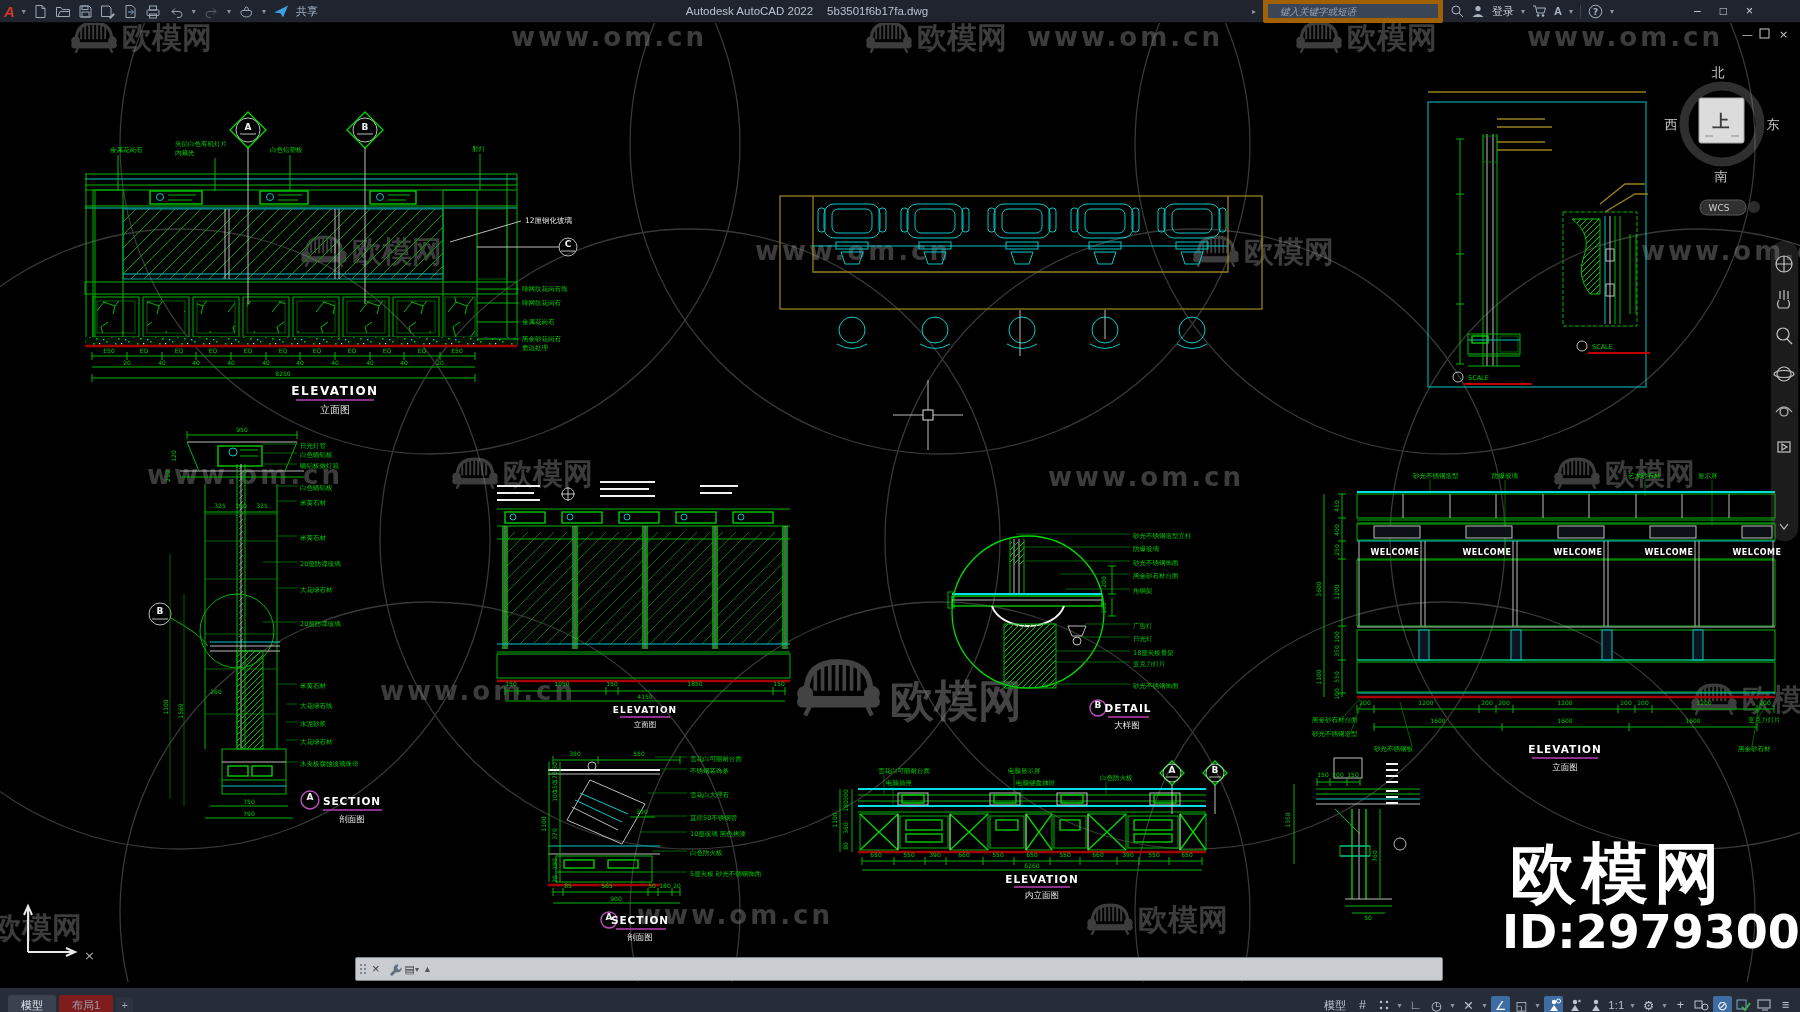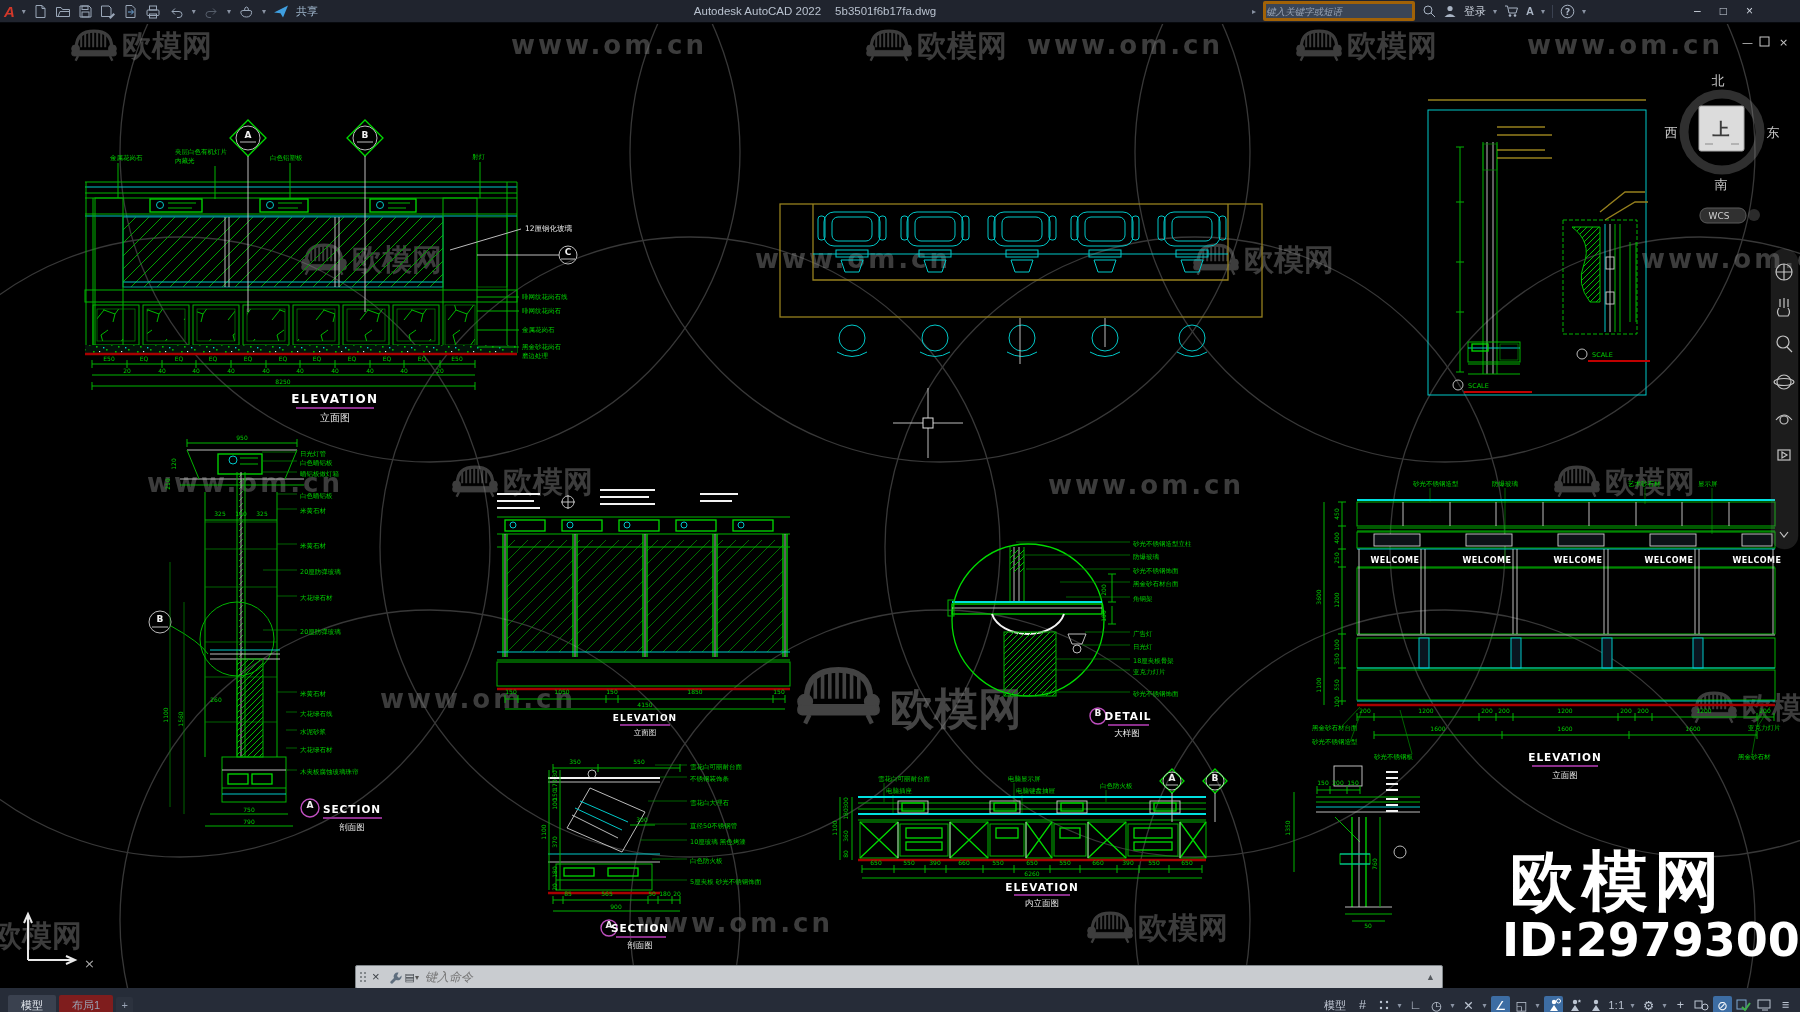--- a/index.html
+++ b/index.html
@@ -5,34 +5,34 @@
   html,body{margin:0;padding:0;background:#000;width:1800px;height:1012px;overflow:hidden;
     font-family:"Liberation Sans",sans-serif;}
   .app{position:relative;width:1800px;height:1012px;background:#000;}
 
   
   .titlebar{position:absolute;top:0;left:0;width:1800px;height:22px;background:#20242e;
     border-bottom:1px solid #07090d;color:#c6cdd8;font-size:11px;z-index:40;}
   .tb-left{position:absolute;left:4px;top:2px;height:18px;display:flex;align-items:center;gap:7px;}
   .tb-logo{color:#d3382a;font-weight:bold;font-size:15px;font-style:italic;}
   .tb-car{color:#8a93a3;font-size:8px;}
-  .tb-title{position:absolute;left:8px;top:5px;width:1614px;text-align:center;color:#b9c2cf;font-size:11.5px;}
+  .tb-title{position:absolute;left:0;top:5px;width:1614px;text-align:center;color:#b9c2cf;font-size:11.5px;}
   .tb-title b{font-weight:normal;margin-left:14px;}
   .tb-right{position:absolute;left:1252px;top:2px;height:18px;display:flex;align-items:center;gap:7px;}
-  .tb-search{width:146px;height:14px;background:#3a4556;border:3px solid #a16207;border-radius:2px;
-    color:#e2e8f0;font-size:9.5px;font-style:italic;padding:0 0;outline:none;font-family:inherit;}
+  .tb-search{width:146px;height:14px;background:#3a4556;border:5px solid #a16207;border-radius:2px;
+    color:#e2e8f0;font-size:9.5px;font-style:italic;padding:0 12px;outline:none;font-family:inherit;}
   .tb-search::placeholder{color:#98a4b5;}
   .tb-share{color:#9fb6cc;font-size:11px;text-align:center;}
   .tb-win{position:absolute;left:1694px;top:0px;height:22px;display:flex;align-items:center;gap:19px;
     color:#cfd6e0;font-size:12px;}
   .tbw{cursor:default;}
   .tb-sep{width:1px;height:13px;background:#3a4150;}
 
   
-  .canvas{position:absolute;top:24px;left:0;width:1800px;height:966px;background:#000;z-index:1;}
+  .canvas{position:absolute;top:16px;left:0;width:1800px;height:966px;background:#000;z-index:1;}
   .canvas svg{display:block;}
 
   
   .cmdbar{position:absolute;left:355px;top:941px;width:1086px;height:22px;background:#c9ccd0;
     border:1px solid #7e8488;border-radius:2px;display:flex;align-items:center;z-index:20;
     box-shadow:0 1px 4px rgba(0,0,0,.6);}
   .grip{display:grid;grid-template-columns:2px 2px;grid-auto-rows:2px;gap:2px;margin:0 4px 0 4px;}
   .grip i{width:2px;height:2px;background:#6a7075;border-radius:50%;}
   .cmd-x{color:#3c4146;font-size:13px;margin:0 5px 2px 2px;}
   .cmd-ic{margin:0 3px;}
@@ -984,21 +984,20 @@
           <i></i>
           <i></i>
           <i></i>
         </span>
       <span class="cmd-x">×</span>
       <svg class="cmd-ic" width="14" height="14">
         <path d="M10.5,2.5 a4,4 0 0 0 -4.5,5.5 L2.5,11.5 a1.5,1.5 0 0 0 2,2 L8,10 a4,4 0 0 0 5.5,-4.5 L11,8 9,6 Z" fill="#5f6e7e"></path>
       </svg>
       <span style="color:#3c4146;font-size:11px">▤</span>
       <span class="cmd-car">▾</span>
-      <input class="cmd-input" placeholder="键入命令" style="">
       <span class="cmd-up">▲</span>
     </div>
   </div>
 
   <div class="statusbar">
     <div class="sb-tabs">
       <span class="sb-tab">模型</span>
       <span class="sb-tab inactive">布局1</span>
       <span class="sb-add">+</span>
     </div>

